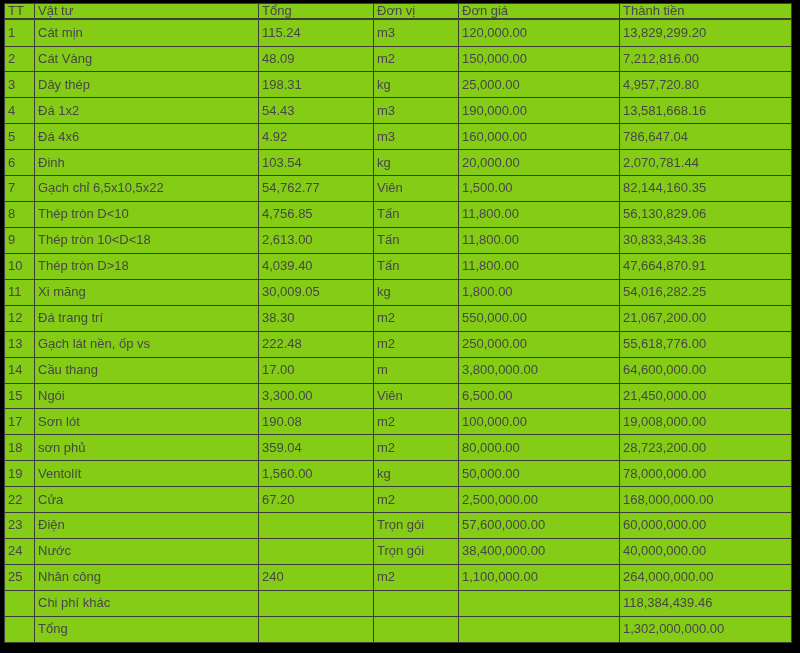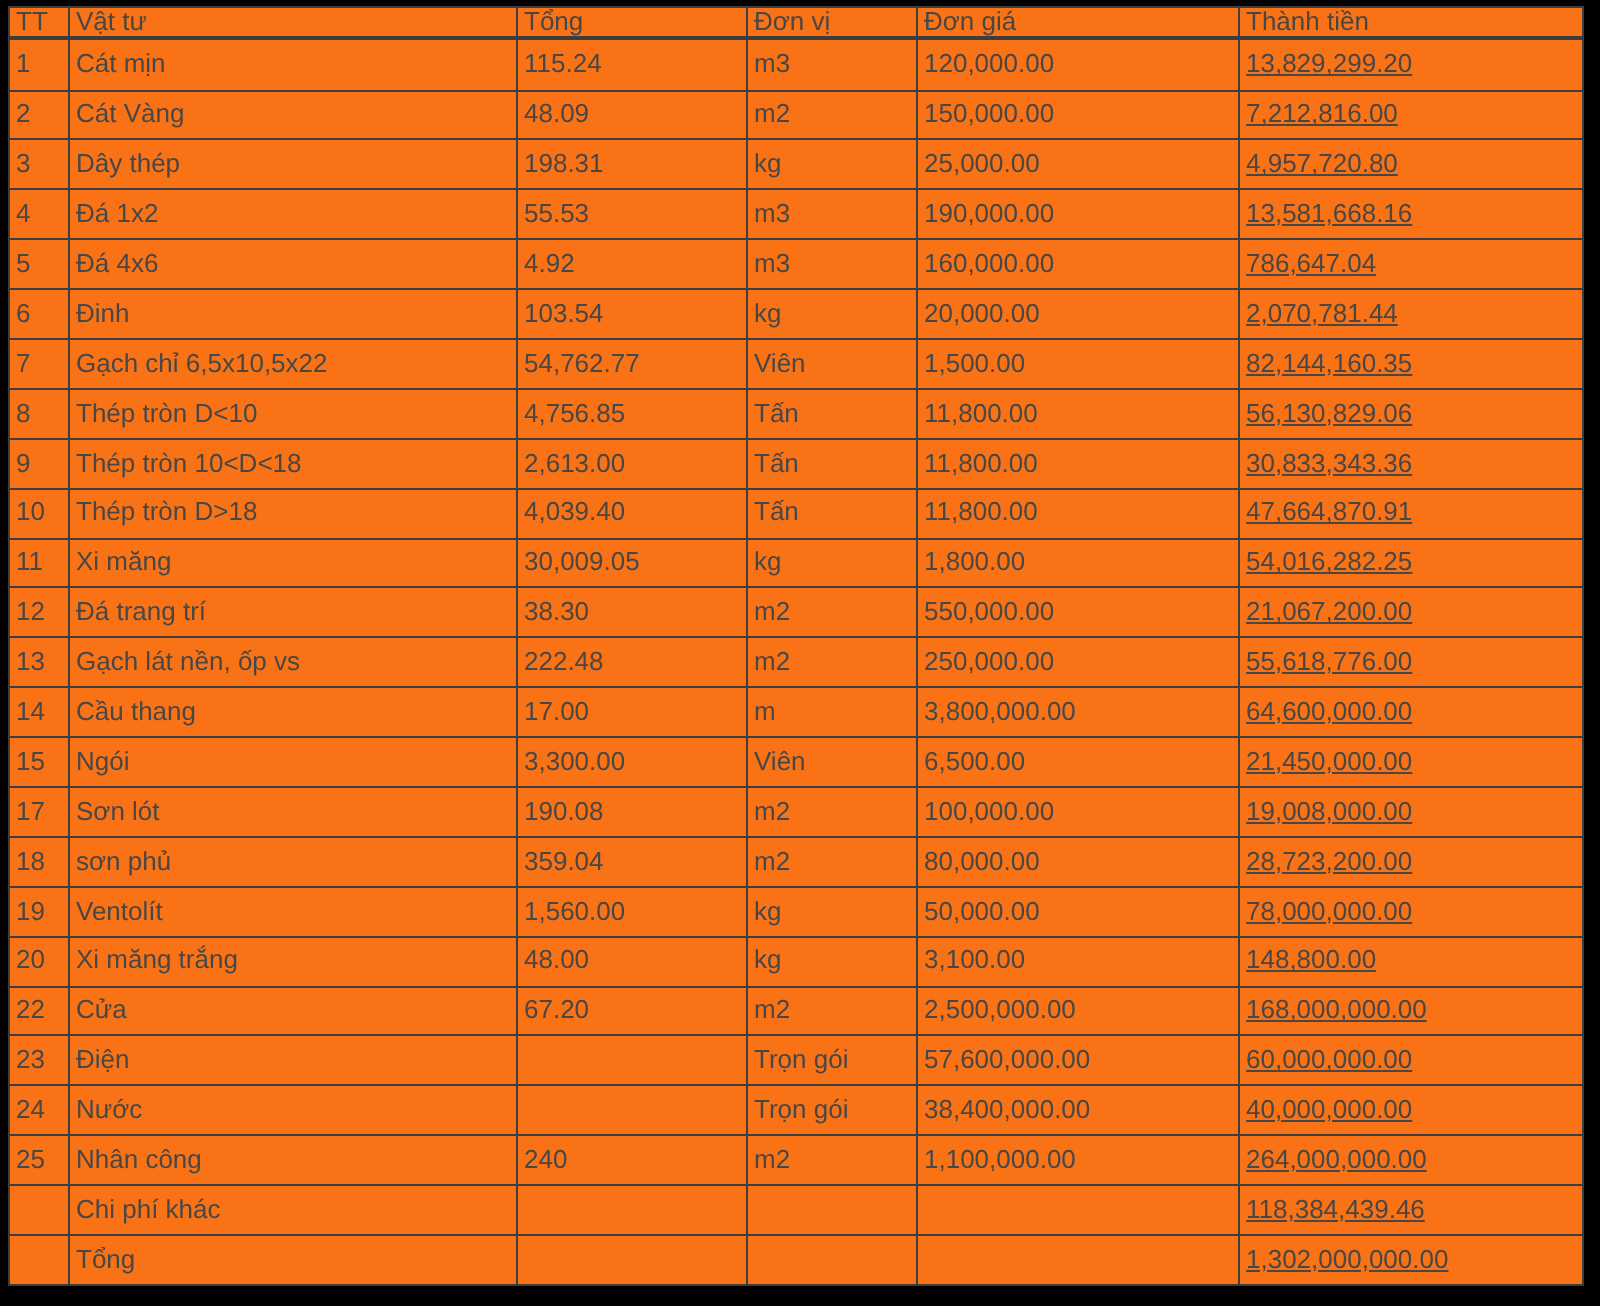--- a/index.html
+++ b/index.html
@@ -10,21 +10,21 @@
     position: relative;
     font-family: "Liberation Sans", sans-serif;
     overflow: hidden;
   }
   .table-frame {
     position: absolute;
     left: 4px;
     top: 3px;
     width: 787px;
     height: 640px;
-    background: #f97316;
+    background: #84cc16;
   }
   table.materials {
     width: 787px;
     height: 640px;
     border-collapse: collapse;
     table-layout: fixed;
     font-size: 13px;
     color: #474747;
   }
   table.materials th,
@@ -37,21 +37,21 @@
     white-space: nowrap;
     overflow: hidden;
     line-height: 1.1;
   }
   table.materials thead th {
     border-bottom-width: 2px;
   }
   td.right { text-align: right; }
   td.c-tong.right  { padding-right: 30px; }
   td.c-price.right { padding-right: 63px; }
-  td.c-amount.right{ padding-right: 44px; text-decoration: underline; }
+  td.c-amount.right{ padding-right: 44px; }
   td.c-tt { padding-left: 2px; }
 </style>
 </head>
 <body>
 
 <div class="table-frame">
   <table class="materials">
     <colgroup>
       <col style="width:30px">
       <col style="width:224px">
@@ -91,21 +91,21 @@
           <td class="c-tt">3</td>
           <td class="c-name">Dây thép</td>
           <td class="c-tong right">198.31</td>
           <td class="c-unit">kg</td>
           <td class="c-price right">25,000.00</td>
           <td class="c-amount right">4,957,720.80</td>
         </tr>
         <tr>
           <td class="c-tt">4</td>
           <td class="c-name">Đá 1x2</td>
-          <td class="c-tong right">55.53</td>
+          <td class="c-tong right">54.43</td>
           <td class="c-unit">m3</td>
           <td class="c-price right">190,000.00</td>
           <td class="c-amount right">13,581,668.16</td>
         </tr>
         <tr>
           <td class="c-tt">5</td>
           <td class="c-name">Đá 4x6</td>
           <td class="c-tong right">4.92</td>
           <td class="c-unit">m3</td>
           <td class="c-price right">160,000.00</td>
@@ -209,28 +209,20 @@
         </tr>
         <tr>
           <td class="c-tt">19</td>
           <td class="c-name">Ventolít</td>
           <td class="c-tong right">1,560.00</td>
           <td class="c-unit">kg</td>
           <td class="c-price right">50,000.00</td>
           <td class="c-amount right">78,000,000.00</td>
         </tr>
         <tr>
-          <td class="c-tt">20</td>
-          <td class="c-name">Xi măng trắng</td>
-          <td class="c-tong right">48.00</td>
-          <td class="c-unit">kg</td>
-          <td class="c-price right">3,100.00</td>
-          <td class="c-amount right">148,800.00</td>
-        </tr>
-        <tr>
           <td class="c-tt">22</td>
           <td class="c-name">Cửa</td>
           <td class="c-tong right">67.20</td>
           <td class="c-unit">m2</td>
           <td class="c-price right">2,500,000.00</td>
           <td class="c-amount right">168,000,000.00</td>
         </tr>
         <tr>
           <td class="c-tt">23</td>
           <td class="c-name">Điện</td>

